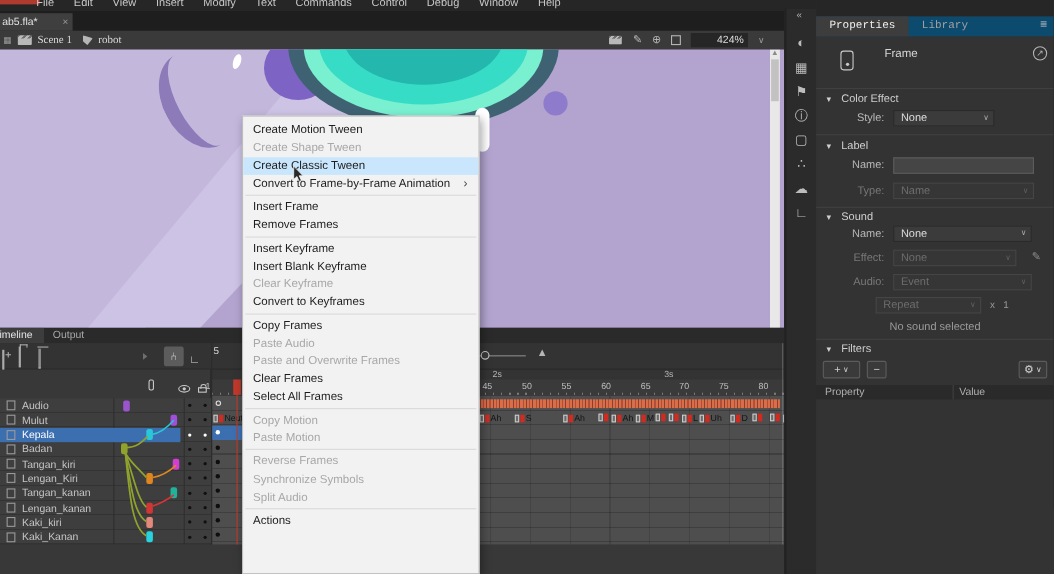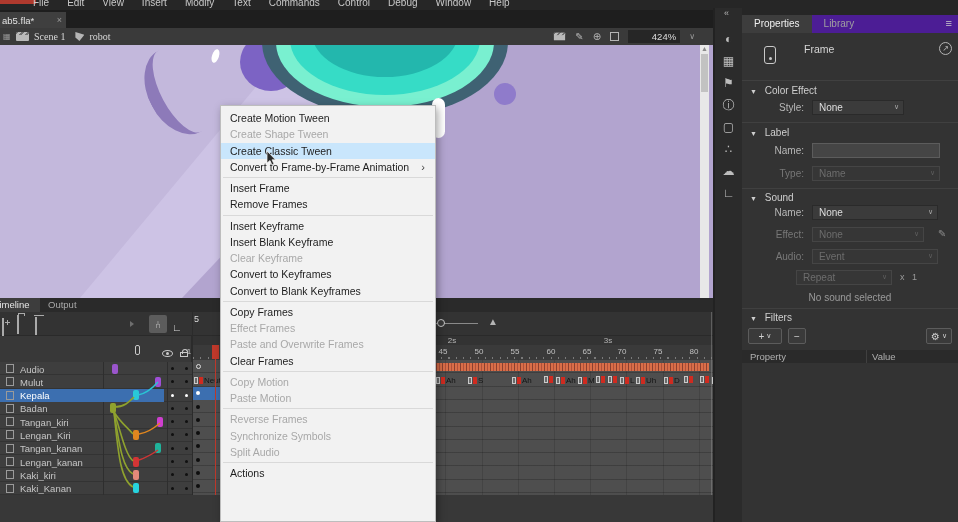--- a/index.html
+++ b/index.html
@@ -149,21 +149,21 @@
 
   
   .dock{left:713px;top:8px;width:29px;height:514px;background:#2b2b2b;border-left:2px solid #222;}
   .dock .collapse{position:absolute;left:9px;top:0px;color:#b5b5b5;font-size:9px;}
   .dock-icons{position:absolute;left:0;top:20px;width:100%;}
   .dock-ico{height:22px;display:flex;align-items:center;justify-content:center;color:#bdbdbd;font-size:12px;}
 
   
   .props{left:742px;top:0;width:216px;height:522px;background:#333;}
   .props-topstrip{left:0;top:0;width:216px;height:15px;background:#262626;overflow:hidden;}
-  .props-tabs{left:0;top:15px;width:216px;height:18px;background:#4c1d95;display:flex;align-items:center;}
+  .props-tabs{left:0;top:15px;width:216px;height:18px;background:#0c4a6e;display:flex;align-items:center;font-family:Liberation Mono, monospace;}
   .ptab{height:18px;padding:3px 12px 0;font-size:10px;color:#a0a0a0;}
   .ptab.active{background:#3d3d3d;color:#f0f0f0;}
   .pmenu{position:absolute;right:6px;top:2px;color:#c9c9c9;font-size:11px;}
   .frame-ico{left:22px;top:46px;width:12px;height:18px;border:1px solid #c9c9c9;border-radius:3px;}
   .frame-ico:after{content:"";position:absolute;left:4px;top:10px;width:3px;height:3px;border-radius:50%;background:#c9c9c9;}
   .share-ico{right:6px;top:42px;width:13px;height:13px;border:1px solid #b5b5b5;border-radius:50%;
     font-size:8px;color:#b5b5b5;text-align:center;line-height:12px;}
   .ptitle{left:62px;top:43px;font-size:10.5px;color:#d6d6d6;}
   .psep{left:0;width:216px;height:1px;background:#404040;}
   .sec-head{position:absolute;left:8px;font-size:10px;color:#cfcfcf;}
@@ -550,43 +550,43 @@
       </div>
 
       <div class="cm-item disabled">
         <span>Clear Keyframe</span>
       </div>
 
       <div class="cm-item normal">
         <span>Convert to Keyframes</span>
       </div>
 
-      <div class="cm-item normal">
-        <span>Convert to Blank Keyframes</span>
-      </div>
 
       <div class="cm-sep"></div>
 
 
       <div class="cm-item normal">
         <span>Copy Frames</span>
       </div>
 
       <div class="cm-item disabled">
-        <span>Effect Frames</span>
+        <span>Paste Audio</span>
       </div>
 
       <div class="cm-item disabled">
         <span>Paste and Overwrite Frames</span>
       </div>
 
       <div class="cm-item normal">
         <span>Clear Frames</span>
       </div>
 
+      <div class="cm-item normal">
+        <span>Select All Frames</span>
+      </div>
 
       <div class="cm-sep"></div>
 
       <div class="cm-item disabled">
         <span>Copy Motion</span>
       </div>
 
       <div class="cm-item disabled">
         <span>Paste Motion</span>
       </div>

